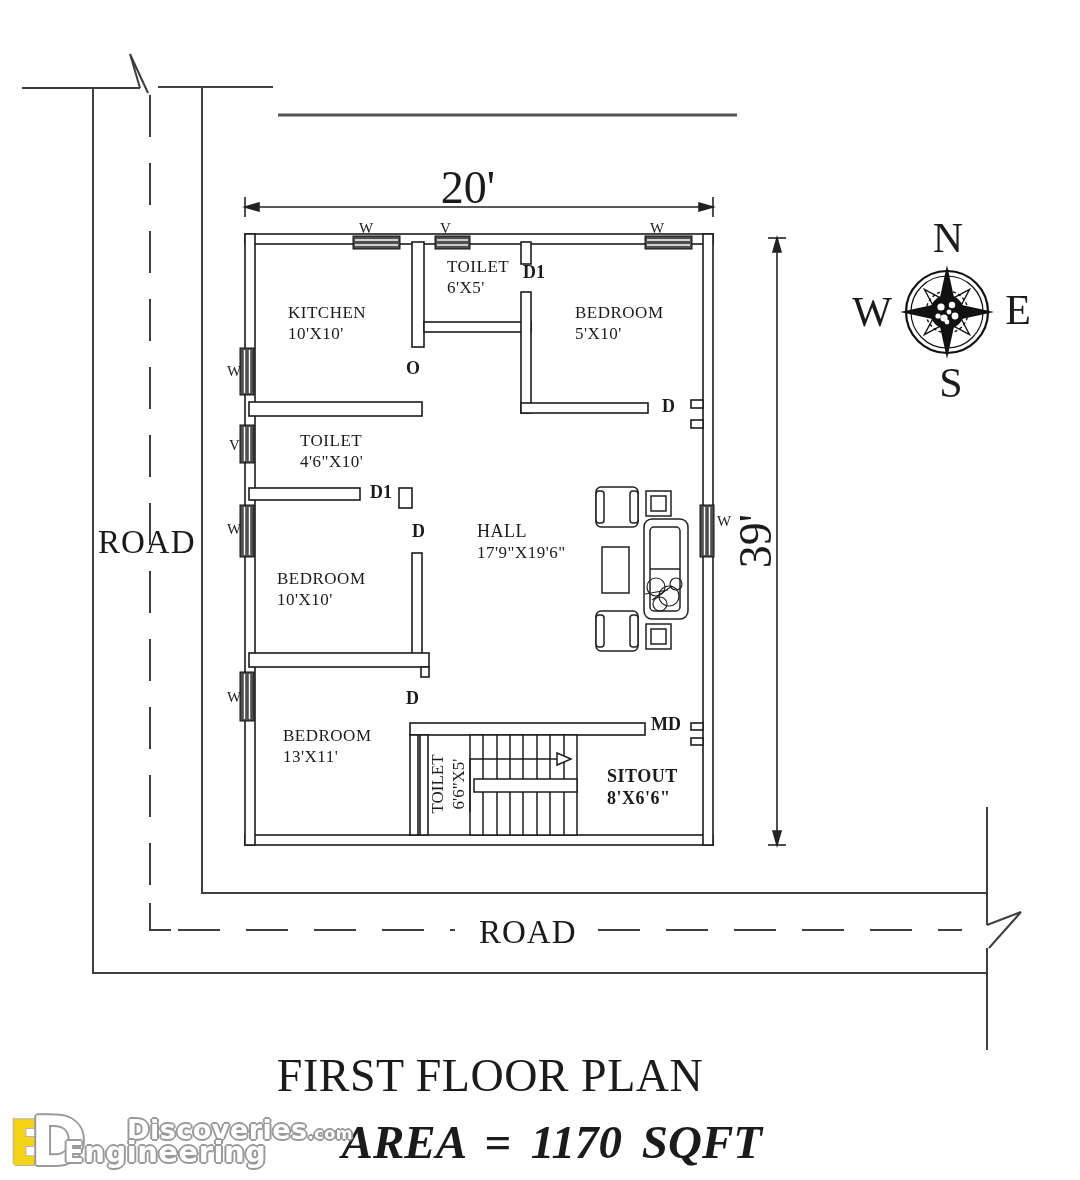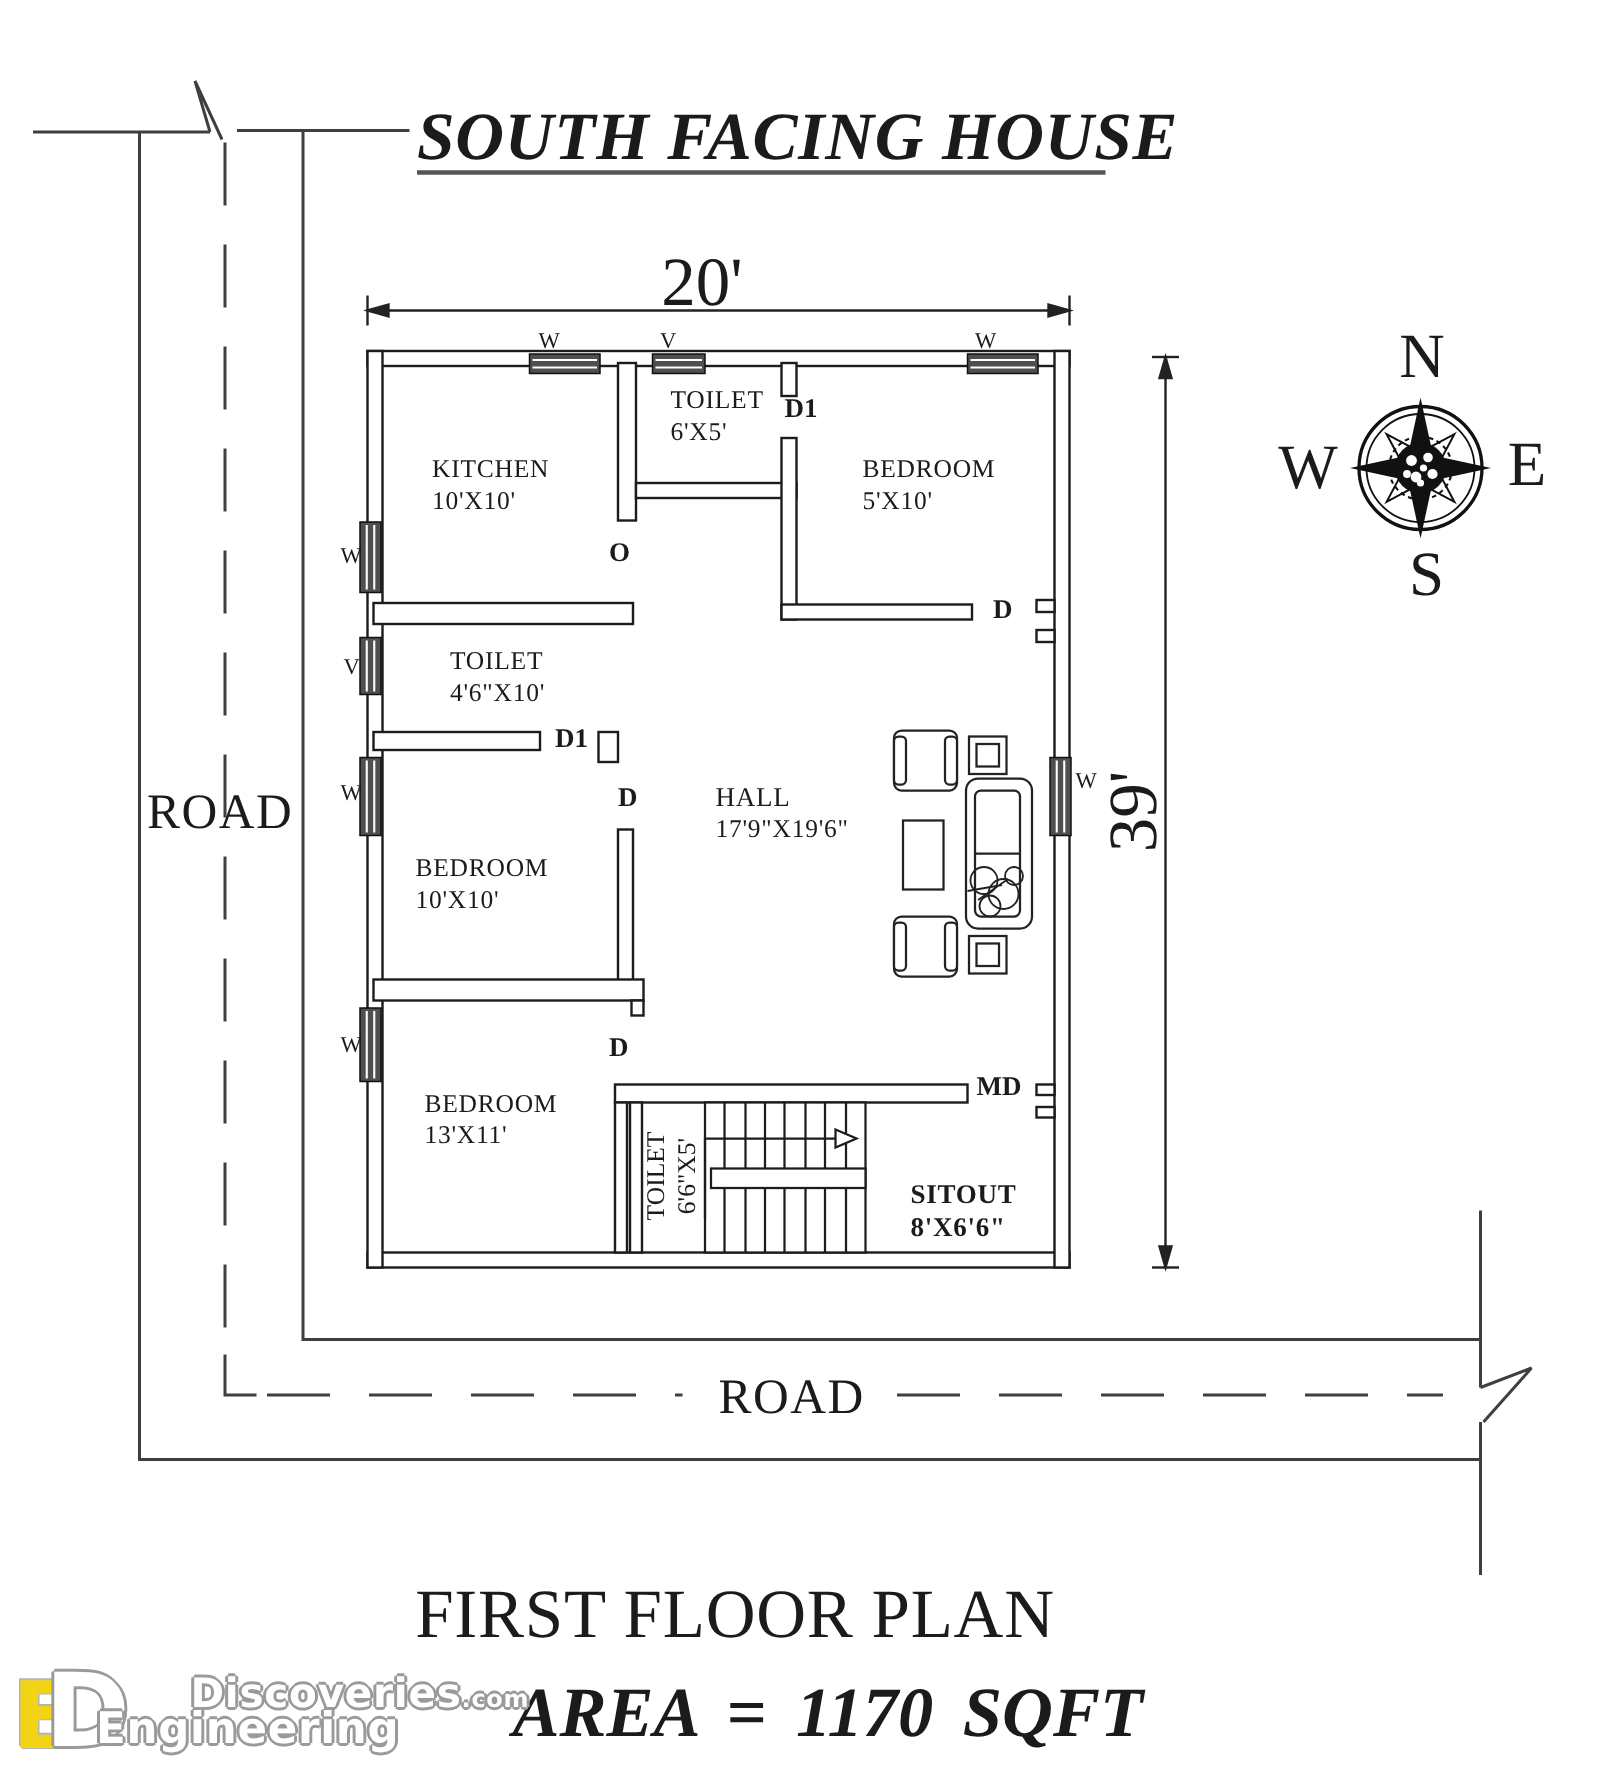--- a/index.html
+++ b/index.html
@@ -190,21 +190,20 @@
           <circle cx="5" cy="-7" r="3.2"></circle>
       <circle cx="8" cy="4" r="3.4"></circle>
           <circle cx="-3" cy="6" r="3.6"></circle>
       <circle cx="-9" cy="4" r="2.6"></circle>
           <circle cx="2" cy="0" r="2.4"></circle>
       <circle cx="0" cy="10" r="2.4"></circle>
     </g>
   </g>
 </svg>
 
-  <div class="lbl title" style="left:278px;top:64px;width:460px;">SOUTH FACING HOUSE</div>
 
   <div class="lbl dim" style="left:428px;top:160px;width:80px;text-align:center;">20'</div>
   <div class="lbl dim rot" style="left:756px;top:541px;">39'</div>
 
   <div class="lbl compass-l ctr" style="left:948px;top:239px;">N</div>
   <div class="lbl compass-l ctr" style="left:1018px;top:311px;">E</div>
   <div class="lbl compass-l ctr" style="left:872px;top:313px;">W</div>
   <div class="lbl compass-l ctr" style="left:951px;top:384px;">S</div>
 
   <div class="lbl roadtxt" style="left:98px;top:522px;">ROAD</div>
@@ -232,21 +231,21 @@
   </div>
   <div class="lbl room" style="left:477px;top:521px;">
     <div style="font-size:18px;">HALL</div>
     <div>17'9"X19'6"</div>
   </div>
   <div class="lbl room" style="left:283px;top:726px;">
     <div>BEDROOM</div>
     <div>13'X11'</div>
   </div>
   <div class="lbl room bold" style="left:607px;top:766px;">
-    <div style="font-size:18px;margin-top:20px;">SITOUT</div>
+    <div style="font-size:18px;">SITOUT</div>
     <div style="font-size:18px;">8'X6'6"</div>
   </div>
   <div class="lbl rot" style="left:438px;top:784px;font-size:17px;">TOILET</div>
   <div class="lbl rot" style="left:459px;top:784px;font-size:17px;">6'6"X5'</div>
 
   <div class="lbl small" style="left:359px;top:219px;">W</div>
   <div class="lbl small" style="left:440px;top:219px;">V</div>
   <div class="lbl small" style="left:650px;top:219px;">W</div>
 
   <div class="lbl small" style="left:227px;top:362px;">W</div>

